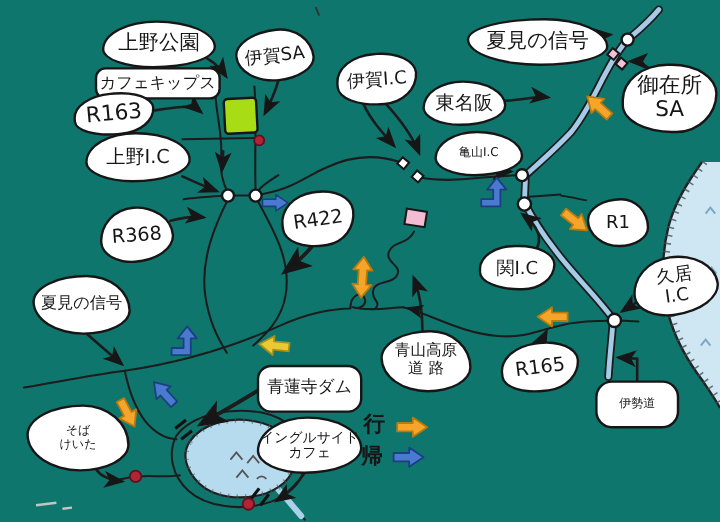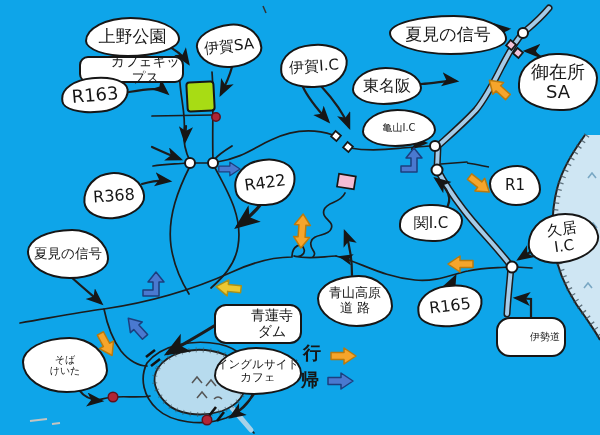--- a/index.html
+++ b/index.html
@@ -1,25 +1,25 @@
 <!DOCTYPE html>
 <html><head>
 <meta charset="utf-8">
 <style>
   html,body{margin:0;padding:0;background:#e8e8e8;}
-  #stage{position:relative;width:600px;height:435px;background:#0ea5e9;overflow:hidden;
+  #stage{position:relative;width:600px;height:435px;background:#0f766e;overflow:hidden;
          font-family:"DejaVu Sans",sans-serif;color:#161616;}
   #map-svg{position:absolute;left:0;top:0;}
   .bubble{position:absolute;background:#fff;border:2.6px solid #161616;
           display:flex;align-items:center;justify-content:center;text-align:center;
           white-space:pre-line;line-height:1.12;font-weight:500;box-sizing:border-box;z-index:3;}
   .b1{border-radius:48% 52% 55% 45% / 60% 55% 45% 40%;}
   .b2{border-radius:55% 45% 48% 52% / 45% 60% 40% 55%;}
   .b3{border-radius:50% 50% 45% 55% / 55% 45% 60% 42%;}
-  .rrect{border-radius:9px;padding-left:28px;}
+  .rrect{border-radius:9px;}
   .legend-char{position:absolute;font-size:18px;font-weight:600;z-index:3;}
 </style>
 </head>
 <body>
 
 <div id="stage">
 
 <svg id="map-svg" width="600" height="435" viewBox="0 0 600 435">
   <defs>
     <marker id="ah" markerWidth="9" markerHeight="8" refX="6.5" refY="3.2" orient="auto">
@@ -145,20 +145,21 @@
     </g>
     <path d="M30,421 L47,419 M52,424 L60,423" stroke="#c4c4c0" stroke-width="2" fill="none"></path>
     <path d="M263,6 L266,13" stroke="#333" stroke-width="1.5" fill="none"></path>
   </g>
 </svg>
 
   <div class="bubble b1" style="left:85px;top:17px;width:95px;height:40px;font-size:17px">上野公園</div>
   <div class="bubble rrect" style="left:79px;top:56px;width:105px;height:27px;font-size:13.5px">カフェキップス</div>
   <div class="bubble b2" style="left:196px;top:24px;width:66px;height:44px;font-size:15px;transform:rotate(-6deg)">伊賀SA</div>
   <div class="bubble b3" style="left:61px;top:77px;width:68px;height:36px;font-size:18px;transform:rotate(-5deg)">R163</div>
+  <div class="bubble b1" style="left:71px;top:110px;width:88px;height:42px;font-size:16px">上野I.C</div>
   <div class="bubble b3" style="left:280px;top:44px;width:68px;height:44px;font-size:15px;transform:rotate(-4deg)">伊賀I.C</div>
   <div class="bubble b1" style="left:352px;top:67px;width:70px;height:38px;font-size:16px">東名阪</div>
   <div class="bubble b2" style="left:389px;top:15px;width:118px;height:40px;font-size:17px">夏見の信号</div>
   <div class="bubble b3" style="left:518px;top:53px;width:80px;height:58px;font-size:18px">御在所
 SA</div>
   <div class="bubble b1" style="left:362px;top:109px;width:74px;height:38px;font-size:10px">亀山I.C</div>
   <div class="bubble b2" style="left:489px;top:165px;width:52px;height:41px;font-size:15px">R1</div>
   <div class="bubble b3" style="left:234px;top:159px;width:62px;height:47px;font-size:16px;transform:rotate(-8deg)">R422</div>
   <div class="bubble b1" style="left:83px;top:172px;width:62px;height:47px;font-size:16px;transform:rotate(-4deg)">R368</div>
   <div class="bubble b2" style="left:27px;top:229px;width:82px;height:50px;font-size:13.5px">夏見の信号</div>

